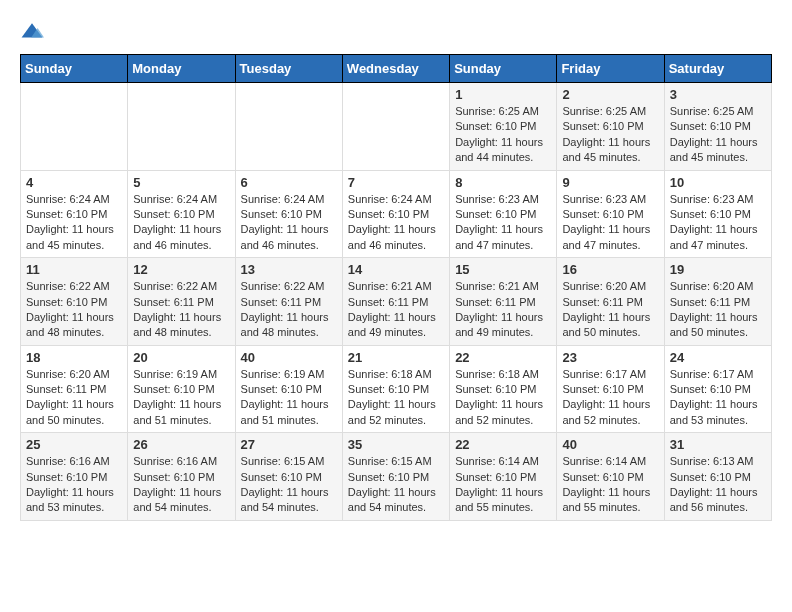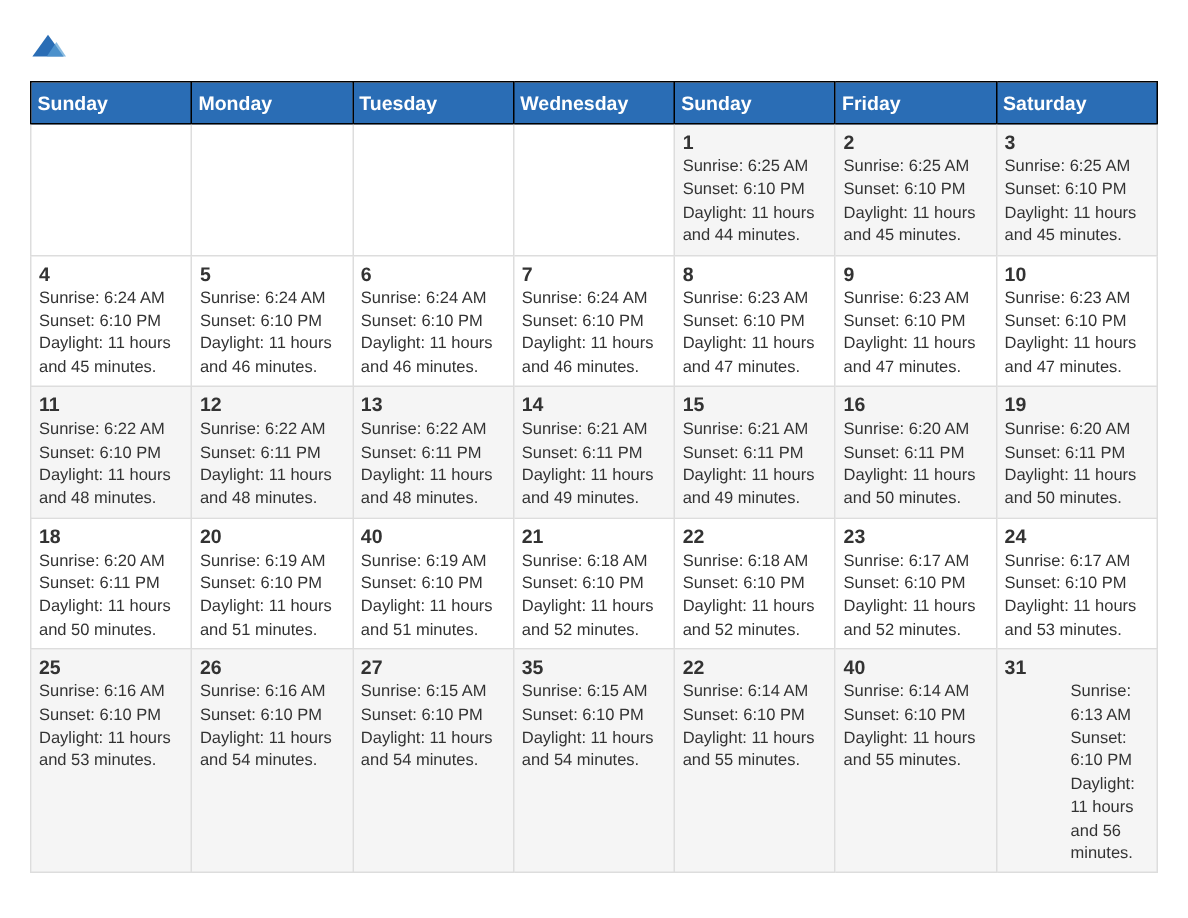--- a/index.html
+++ b/index.html
@@ -345,20 +345,20 @@
         </td>
         <td>
           <span class="day-number">40</span>
           <div class="day-info" style="white-space: pre-line;">Sunrise: 6:14 AM
 Sunset: 6:10 PM
 Daylight: 11 hours
 and 55 minutes.</div>
         </td>
         <td>
           <span class="day-number">31</span>
-          <div class="day-info" style="white-space: pre-line; margin-left: 44px;">Sunrise: 6:13 AM
+          <div class="day-info" style="white-space: pre-line;">Sunrise: 6:13 AM
 Sunset: 6:10 PM
 Daylight: 11 hours
 and 56 minutes.</div>
         </td>
       </tr>
     </tbody>
 </table>
 
 </body></html>

